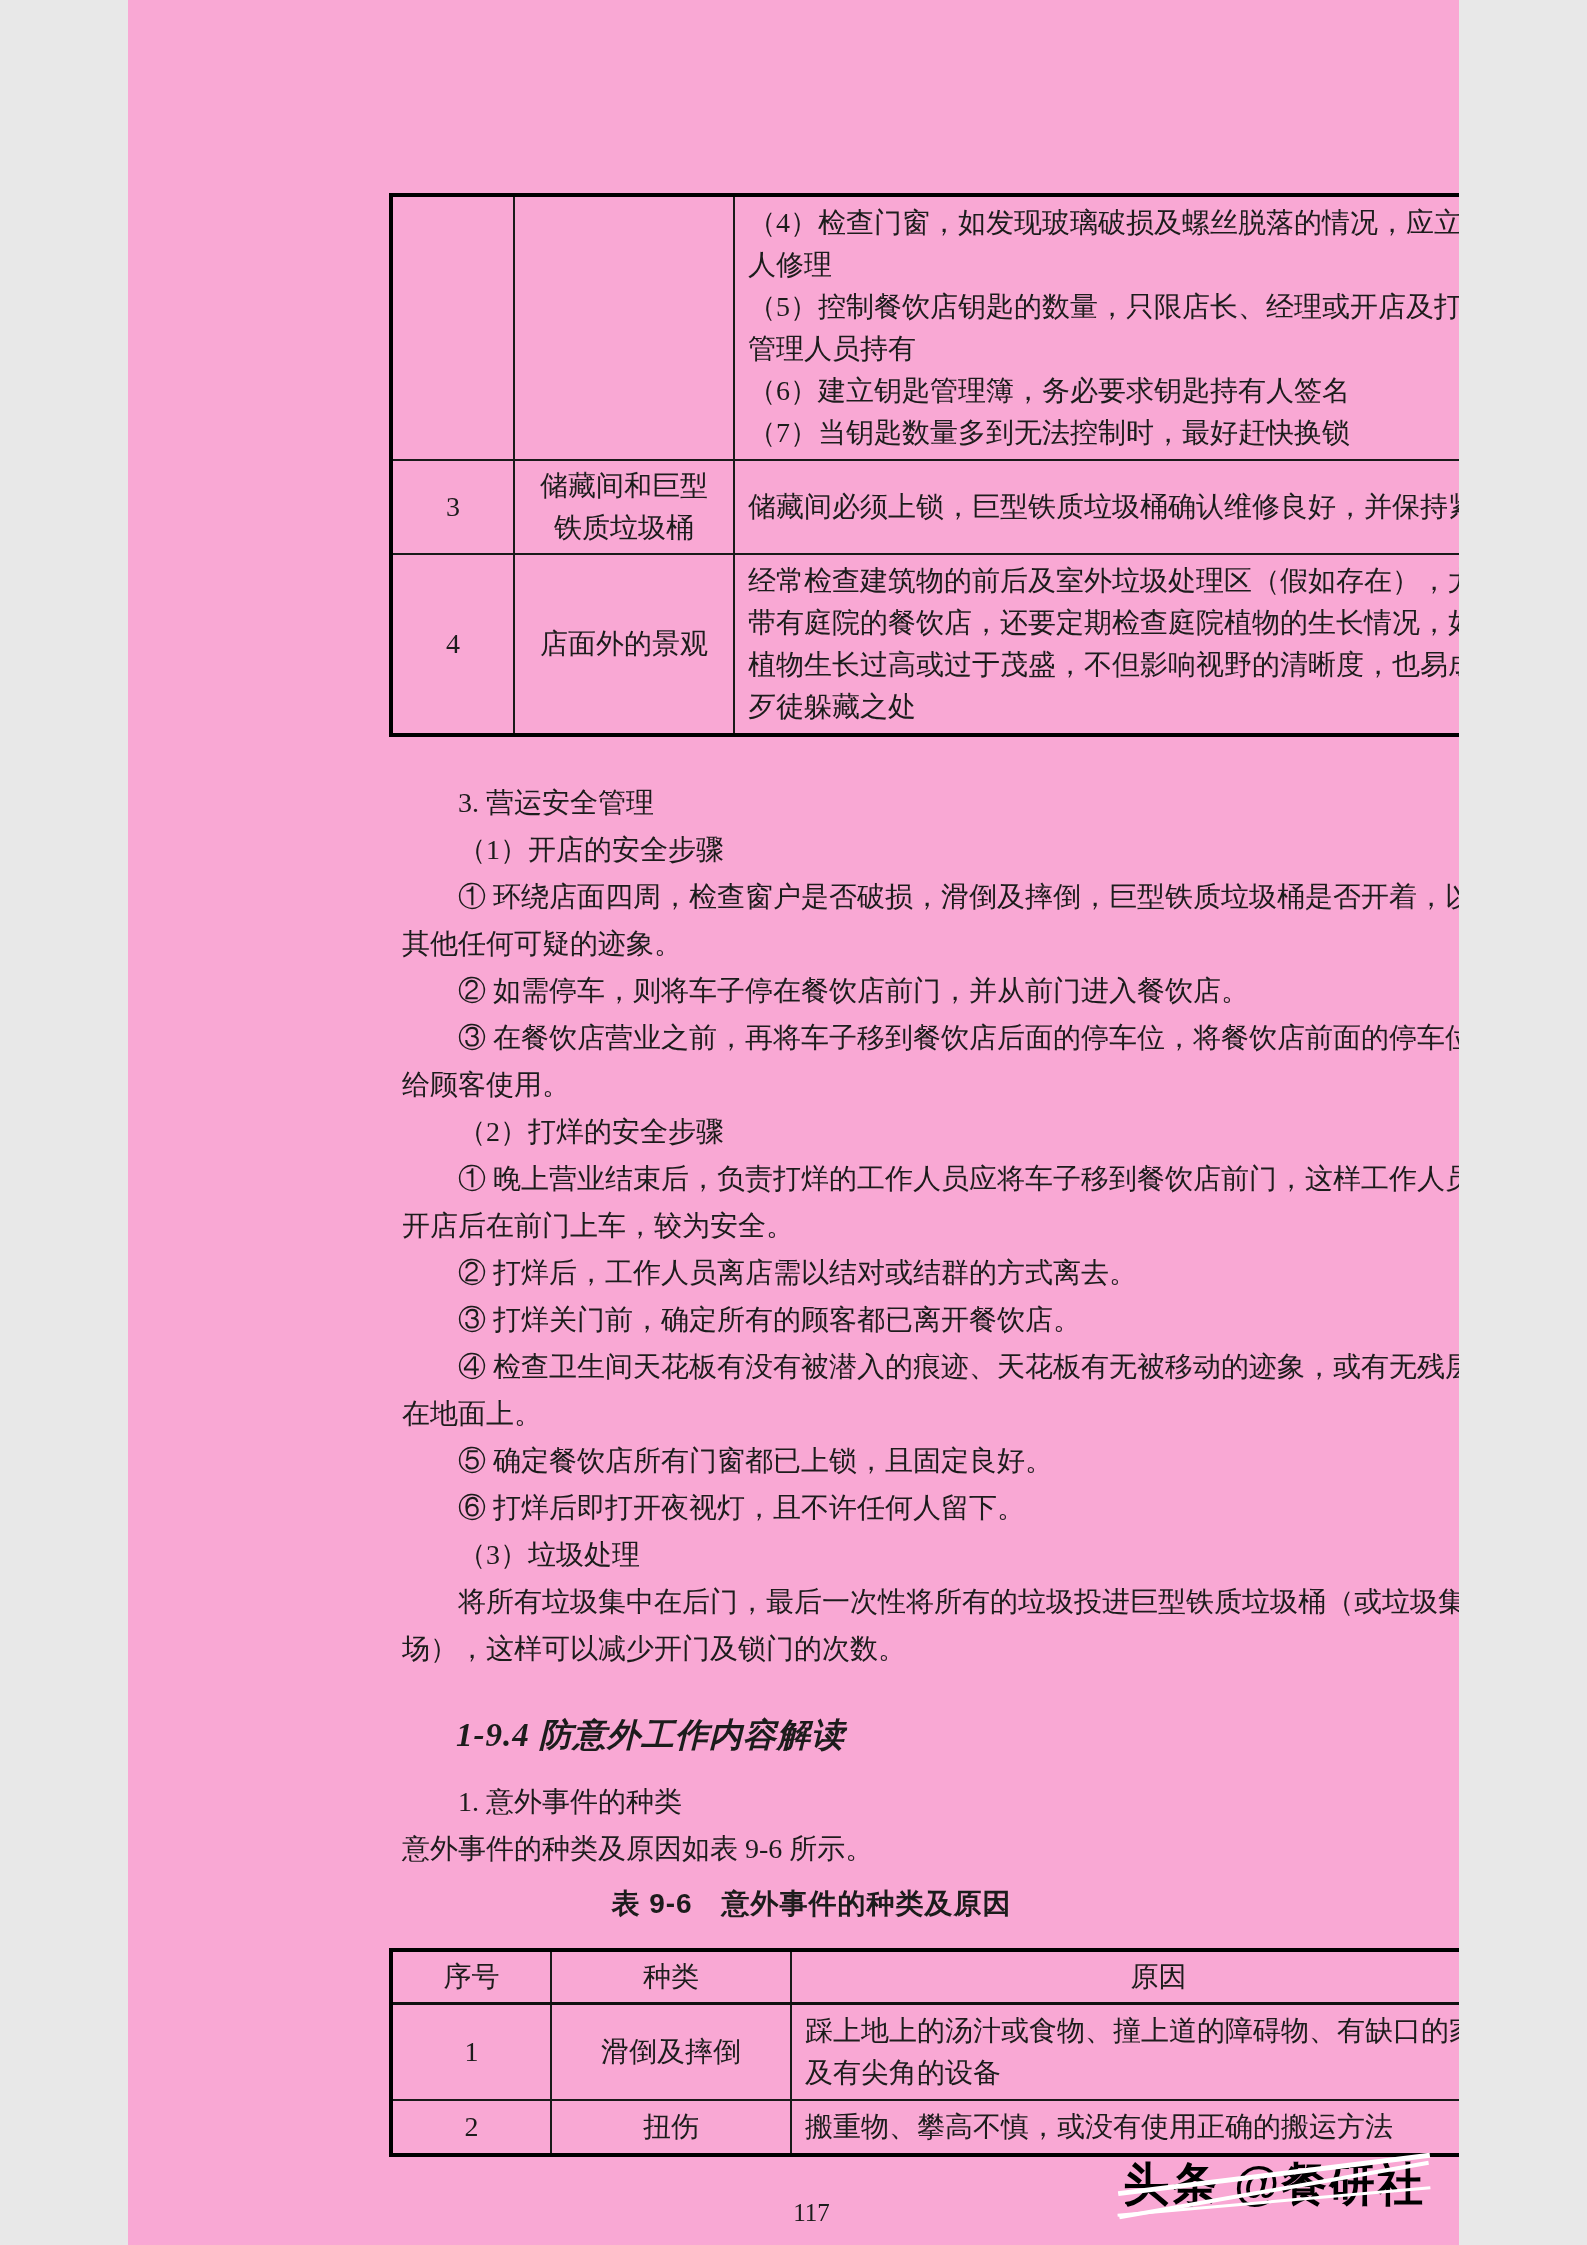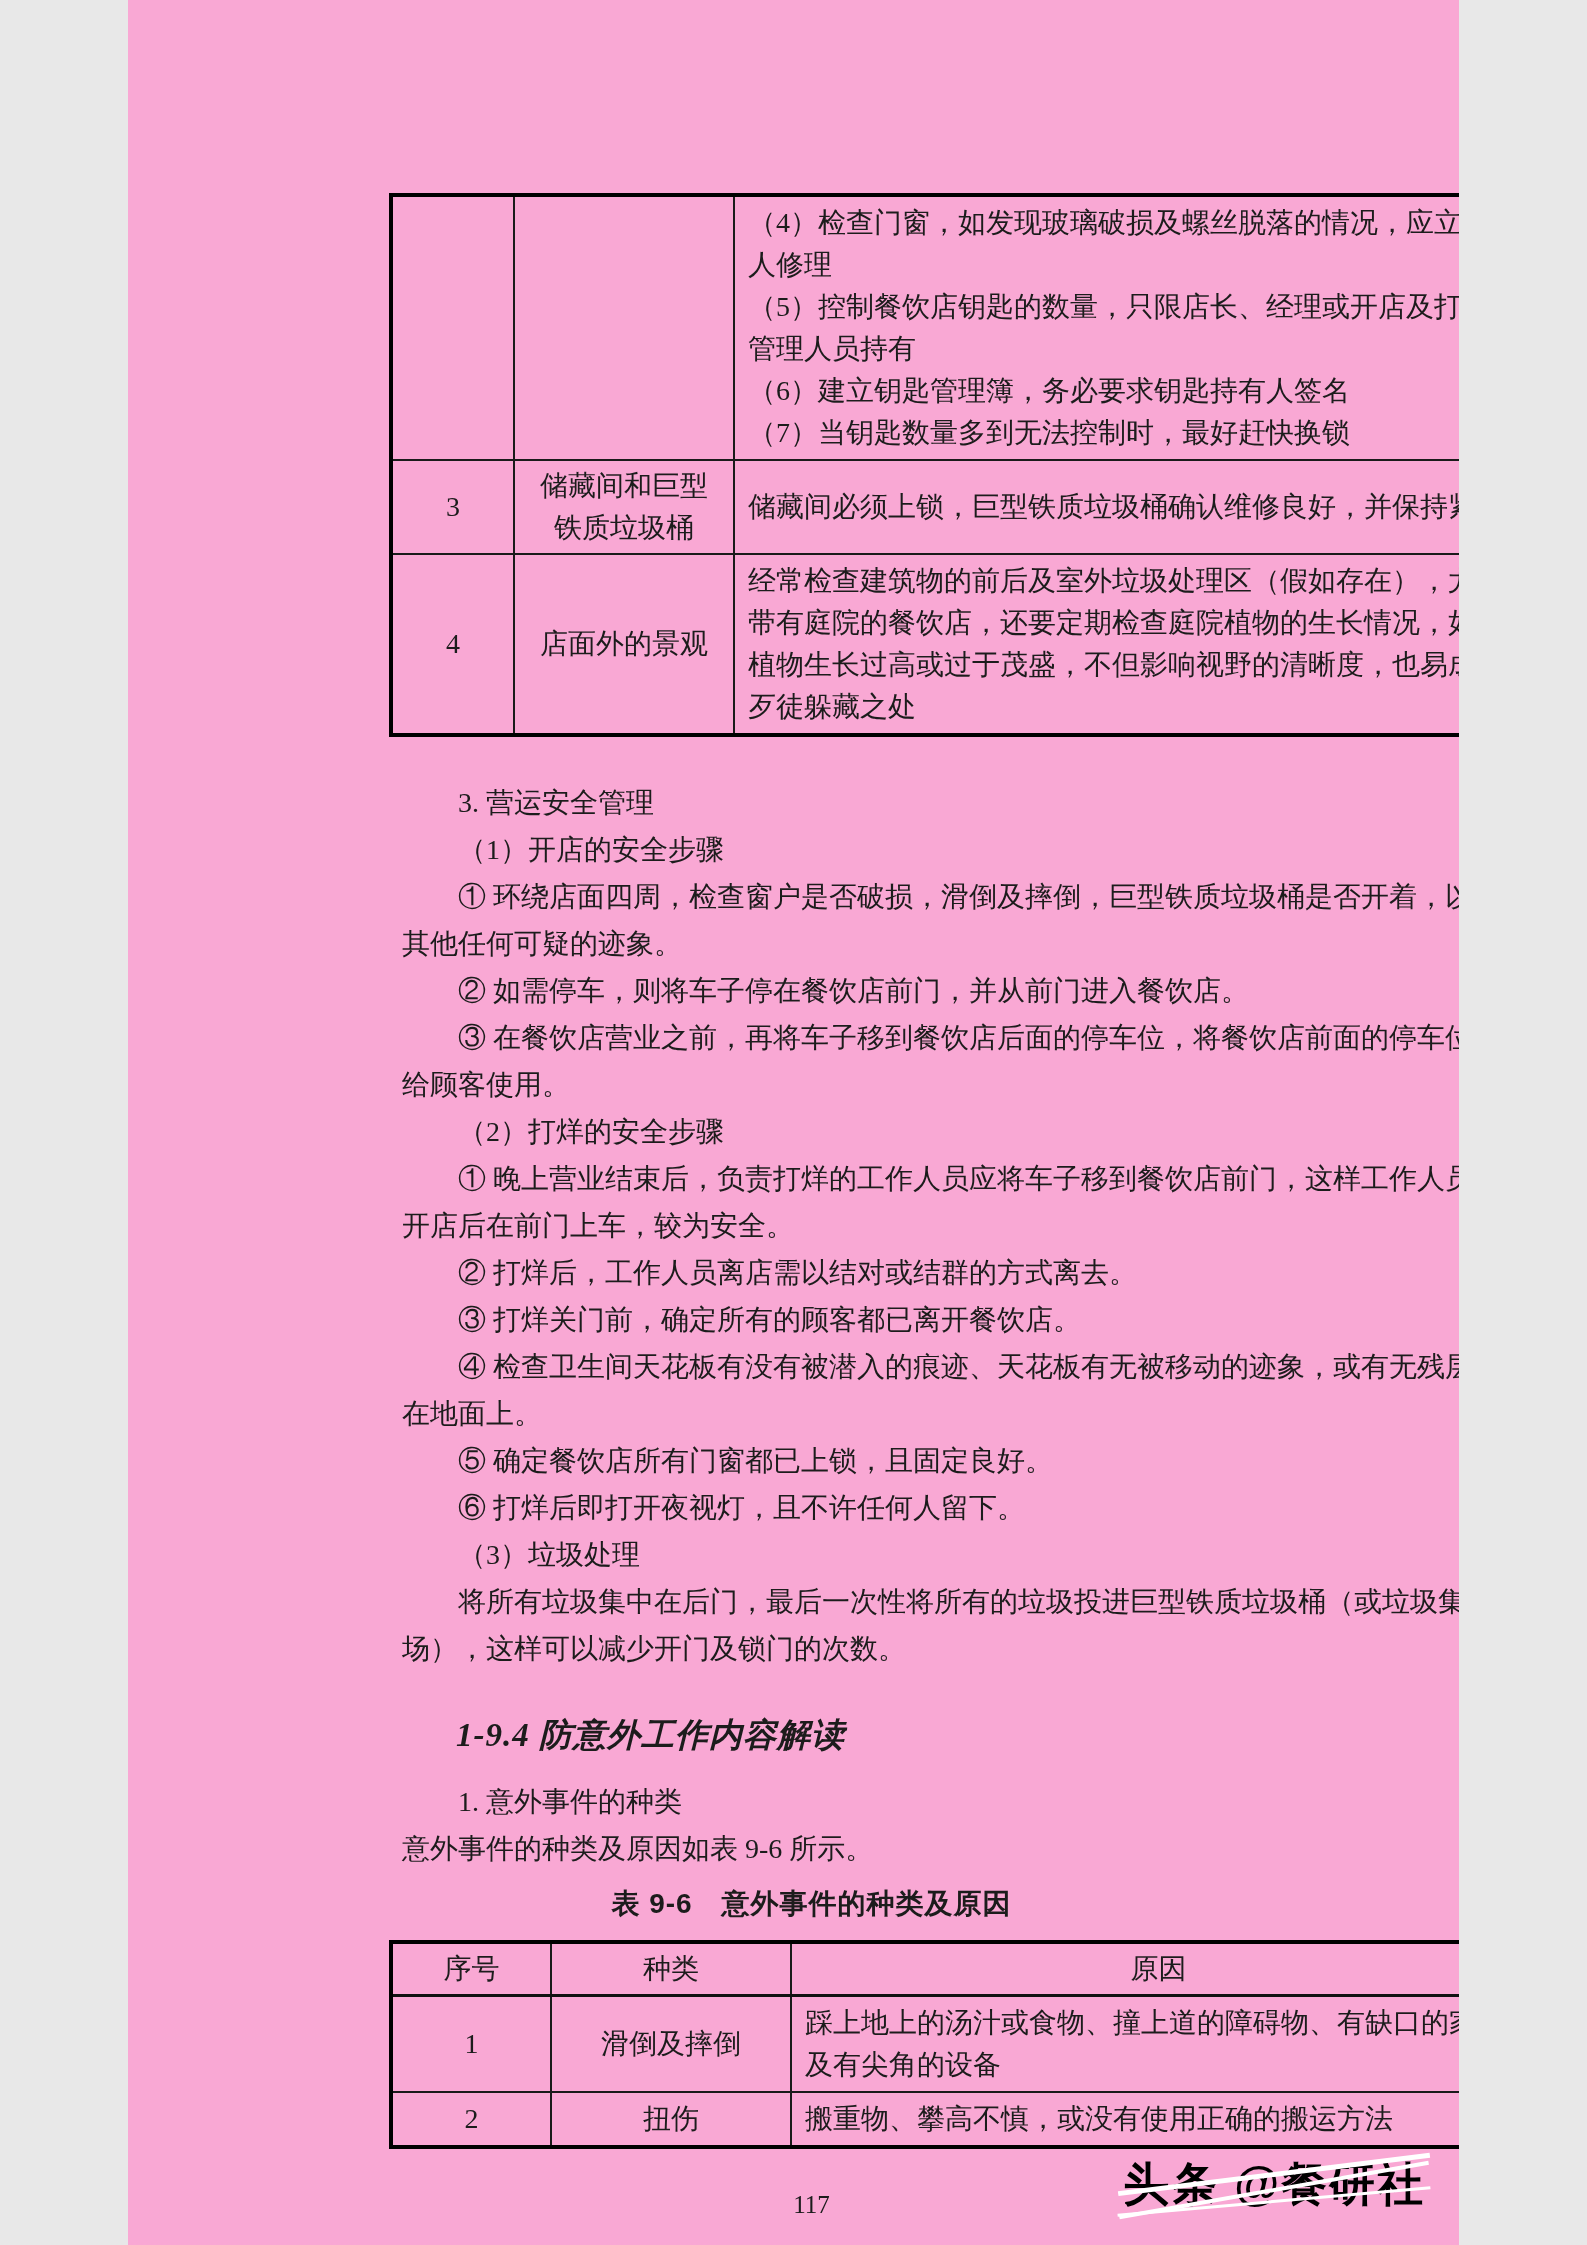--- a/index.html
+++ b/index.html
@@ -12,21 +12,21 @@
     font-family:"Liberation Serif","DejaVu Serif",serif;
     box-sizing:border-box;
     padding-top:193px;
     overflow:hidden;
     padding-left:36px;
   }
   
   table{border-collapse:collapse;table-layout:fixed;}
   .t1,.t2{margin-left:225px;border:4px solid #000;}
   .t1{width:1136px;}
-  .t2{width:1136px;margin-top:16px;}
+  .t2{width:1136px;margin-top:24px;}
   .t1 td,.t2 td,.t2 th{
     border:2px solid #1a1a1a;
     font-size:28px;line-height:42px;
     font-weight:normal;
     vertical-align:middle;
     word-break:break-all;
   }
   .t2 th{border-bottom:3px solid #111;}
   .col-no1{width:123px;} .col-cat1{width:220px;} .col-cont1{width:793px;}
   .col-no2{width:160px;} .col-cat2{width:240px;} .col-cont2{width:736px;}

